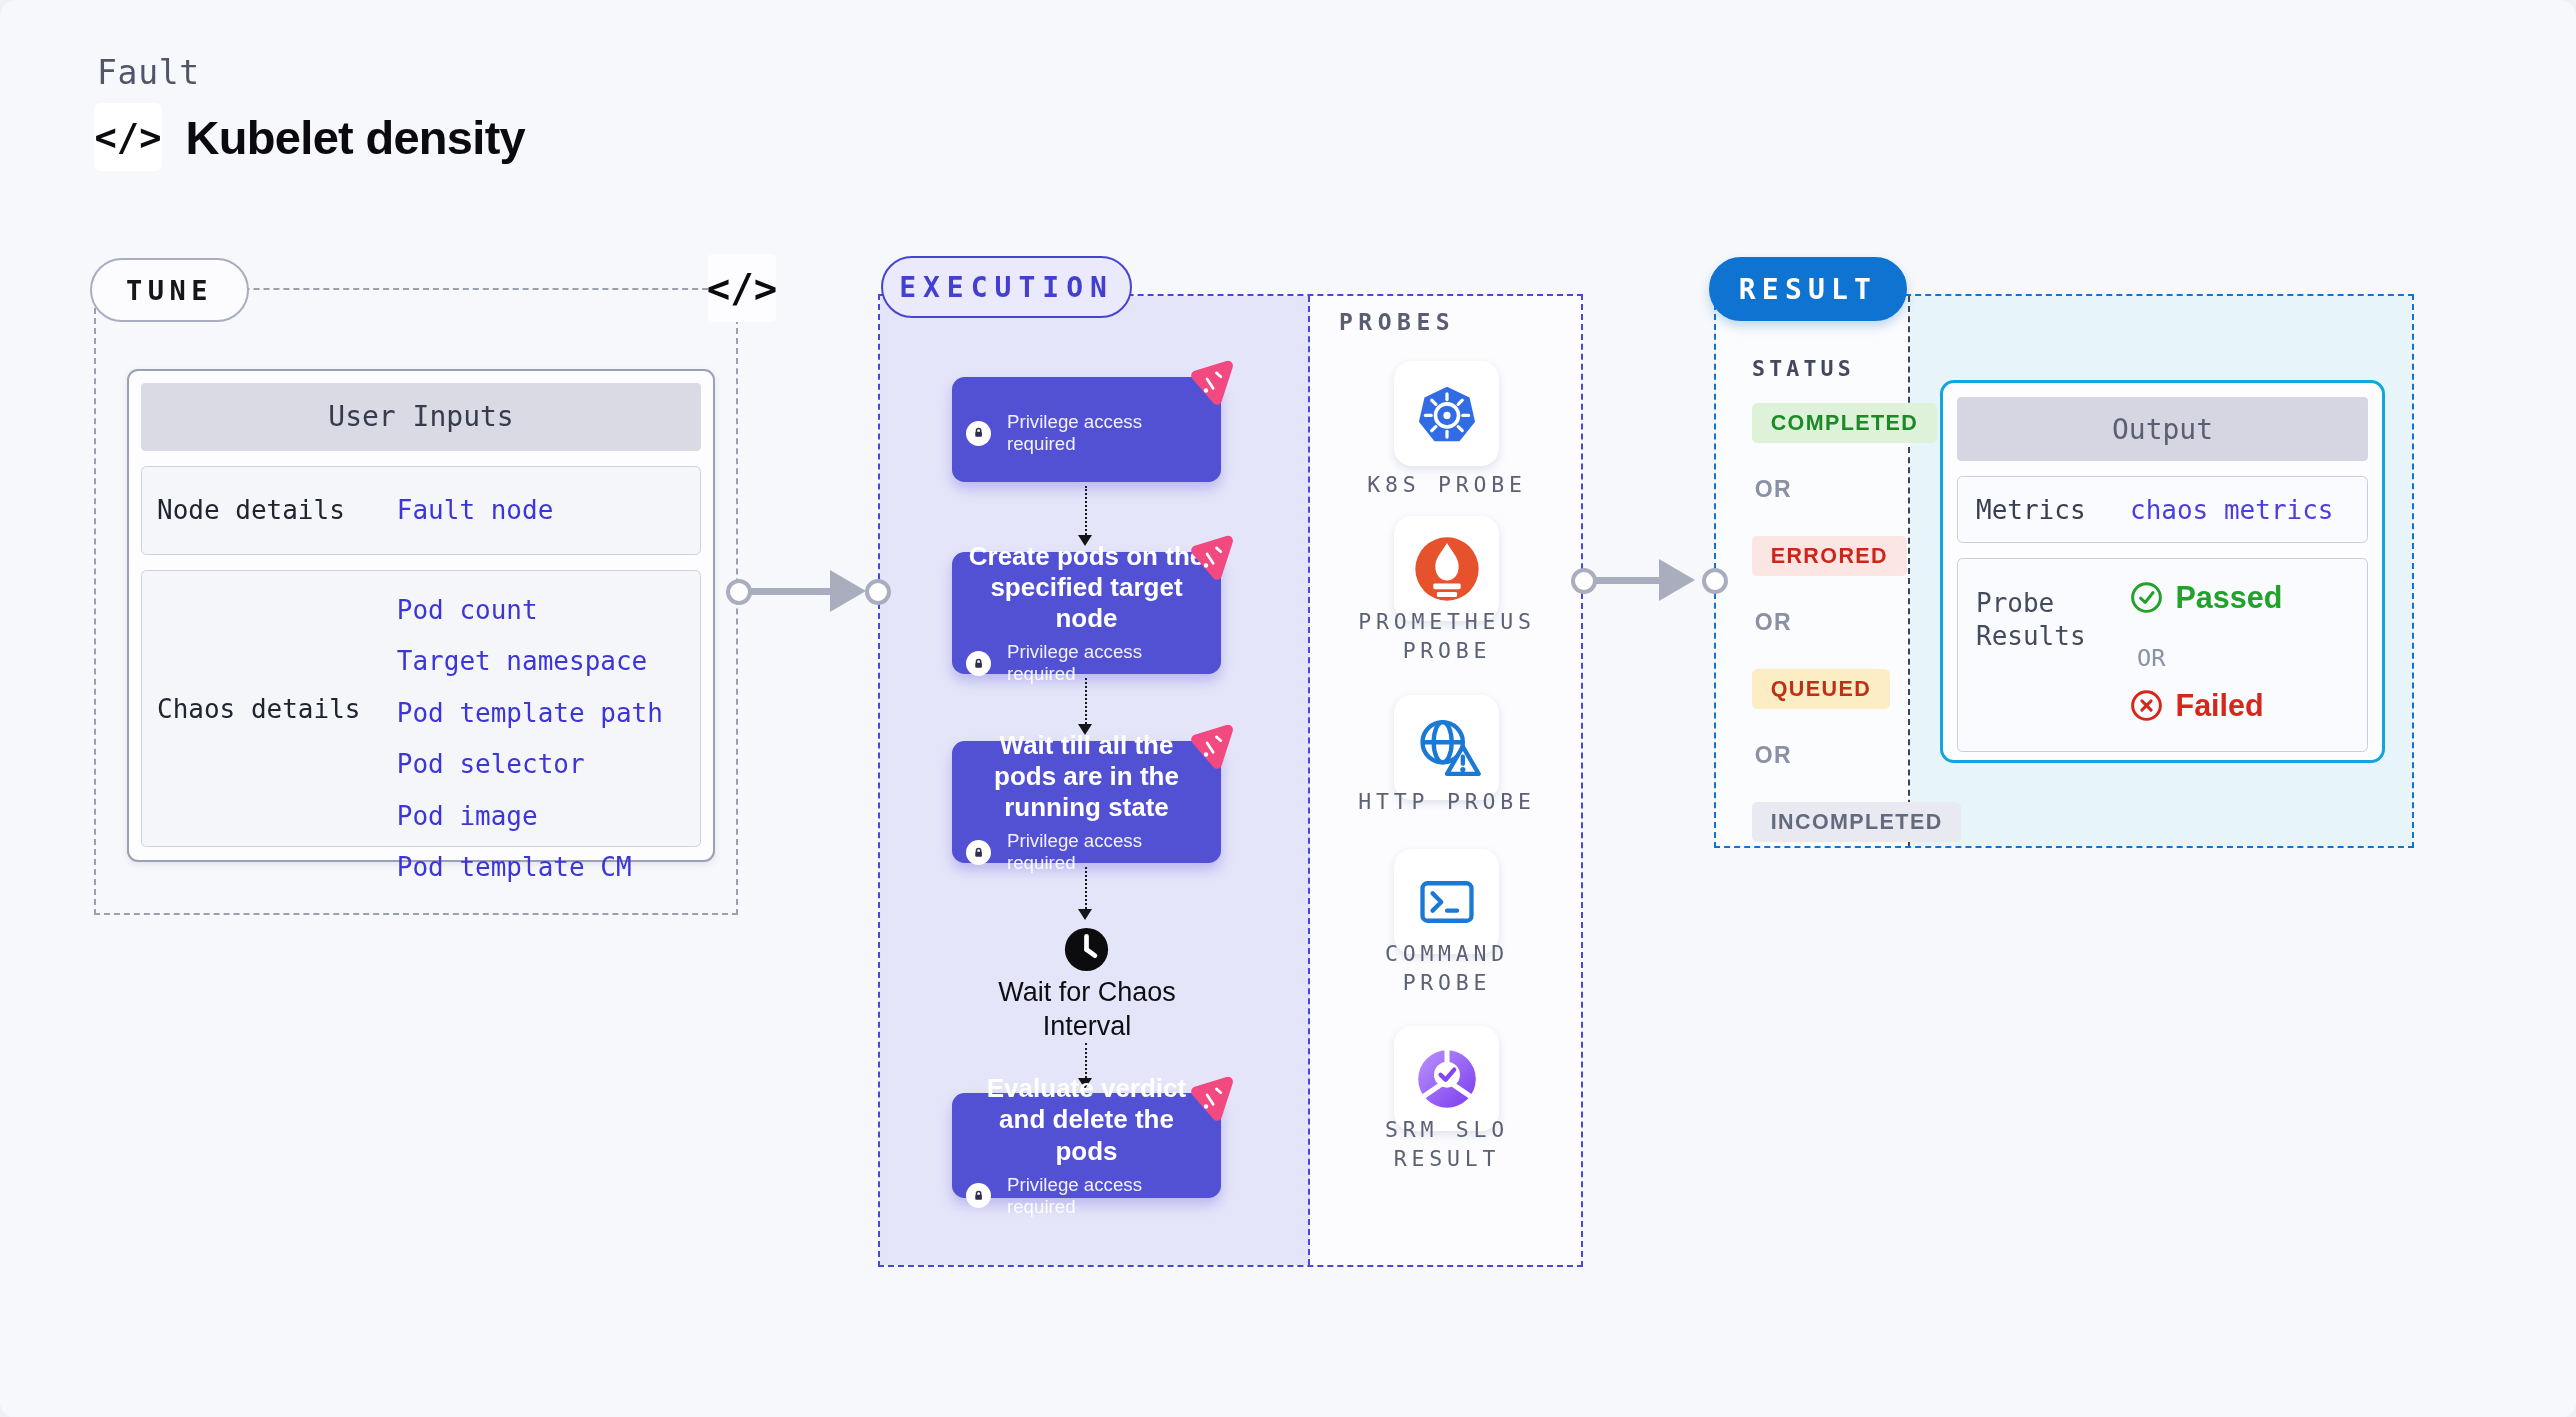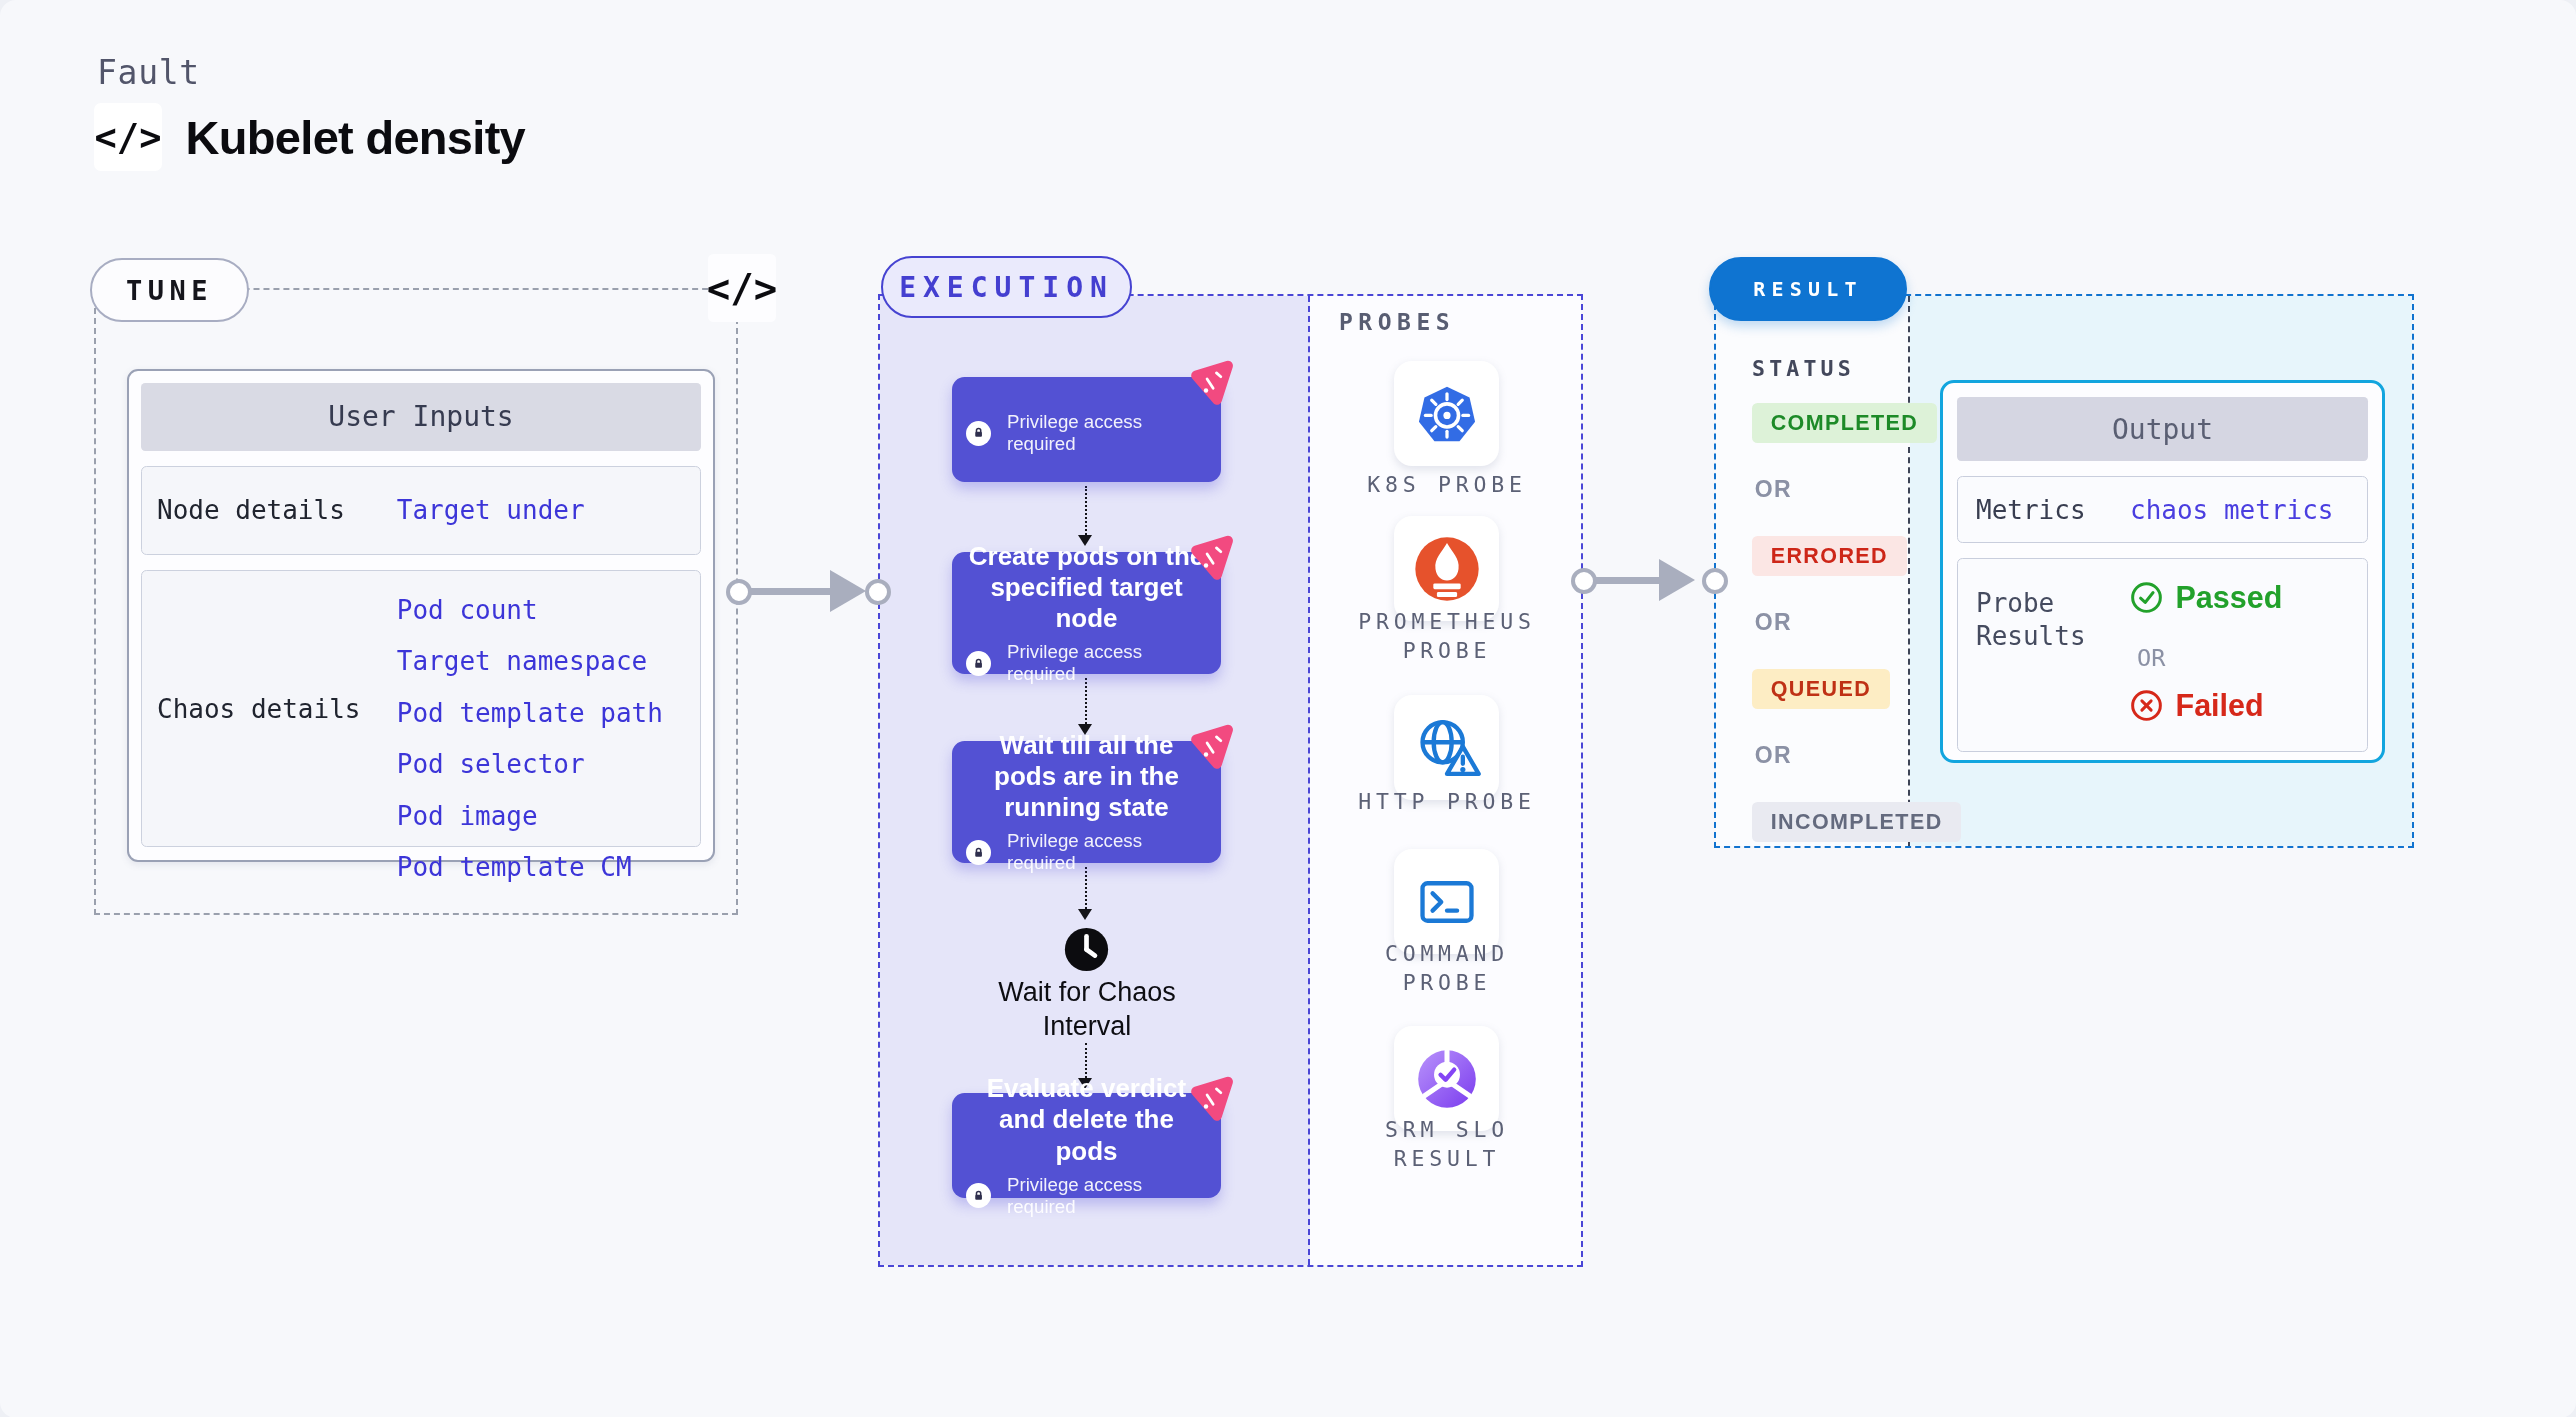--- a/index.html
+++ b/index.html
@@ -14,21 +14,21 @@
   .title-row { position:absolute; left:94px; top:103px; display:flex; align-items:center; gap:23.6px; }
   .code-chip { width:68px; height:68px; background:#ffffff; border-radius:7px; display:flex; align-items:center; justify-content:center;
                font-family:"DejaVu Sans Mono",monospace; font-weight:bold; font-size:37px; color:#0b0b0f; }
   .page-title { font-size:47px; font-weight:bold; color:#0b0b0f; letter-spacing:-0.7px; }
 
   
   .pill { position:absolute; border-radius:33px; display:flex; align-items:center; justify-content:center;
           font-family:"DejaVu Sans Mono","Liberation Mono",monospace; font-weight:bold; z-index:6; }
   .pill-tune   { left:90px; top:258px; width:159px; height:64px; background:#fcfcfe; border:2.1px solid #a8adc2; color:#15151c; font-size:27px; letter-spacing:5.5px; }
   .pill-exec   { left:881px; top:256px; width:251px; height:62px; background:#eaeafc; border:2.8px solid #4643d1; color:#443fd0; font-size:28px; letter-spacing:7px; }
-  .pill-result { left:1709px; top:257px; width:198px; height:64px; background:#0f74d1; border:2.8px solid #0f74d1; color:#ffffff; font-size:20px; letter-spacing:6.2px; box-shadow:0 5.5px 11px rgba(15,116,209,.25); }
+  .pill-result { left:1709px; top:257px; width:198px; height:64px; background:#0f74d1; border:2.8px solid #0f74d1; color:#ffffff; font-size:28px; letter-spacing:6.2px; box-shadow:0 5.5px 11px rgba(15,116,209,.25); }
 
   
   .tune-box   { position:absolute; left:94px; top:288px; width:644px; height:627px; border:2.1px dashed #9aa0ad; z-index:1;}
   .tune-code  { position:absolute; left:708px; top:254px; width:68px; height:68px; background:#fdfdff; border-radius:5.5px; z-index:6;
                 display:flex; align-items:center; justify-content:center; font-family:"DejaVu Sans Mono",monospace; font-weight:bold; font-size:39px; color:#0b0b0f; }
   .exec-box   { position:absolute; left:878px; top:294px; width:705px; height:973px; border:2.1px dashed #4a46d6; z-index:1; display:flex; }
   .exec-left  { width:430px; height:100%; background:#e5e5f9; border-right:2.1px dashed #4a46d6; }
   .exec-right { flex:1; background:#fcfcff; }
   .result-box { position:absolute; left:1714px; top:294px; width:700px; height:554px; border:2.1px dashed #1173cf; z-index:1; display:flex; }
   .result-left  { width:194px; height:100%; background:#fbfcfe; border-right:2.1px dashed #3e4456; }
@@ -113,21 +113,21 @@
   </div>
 
   <div class="tune-box"></div>
   <div class="pill pill-tune">TUNE</div>
   <div class="tune-code mono">&lt;/&gt;</div>
 
   <div class="ui-card">
     <div class="ui-head mono">User Inputs</div>
     <div class="ui-row ui-row-1">
       <div class="ui-label mono">Node details</div>
-      <div class="ui-value mono">Target under</div>
+      <div class="ui-value mono">Fault node</div>
     </div>
     <div class="ui-row ui-row-2">
       <div class="ui-label mono">Chaos details</div>
       <div class="ui-vals">
         <div class="ui-value mono">Pod count</div>
         <div class="ui-value mono">Target namespace</div>
         <div class="ui-value mono">Pod template path</div>
         <div class="ui-value mono">Pod selector</div>
         <div class="ui-value mono">Pod image</div>
         <div class="ui-value mono">Pod template CM</div>

